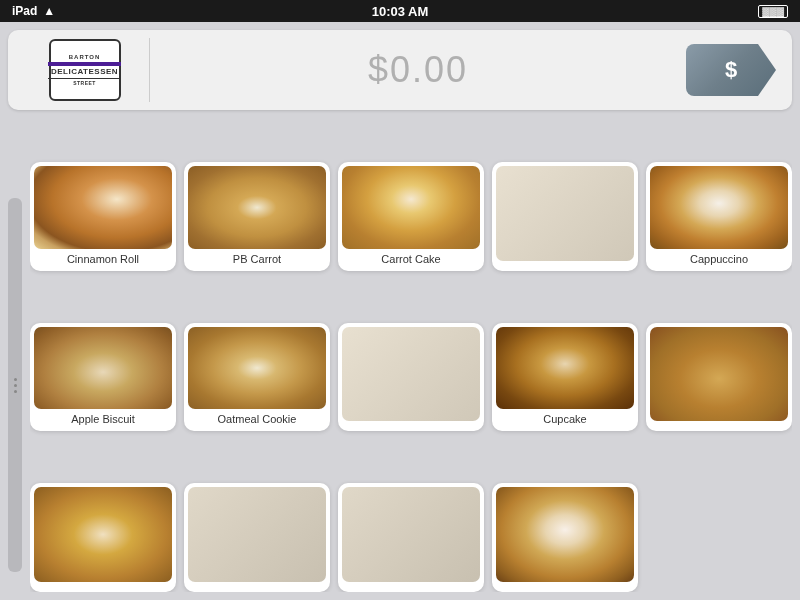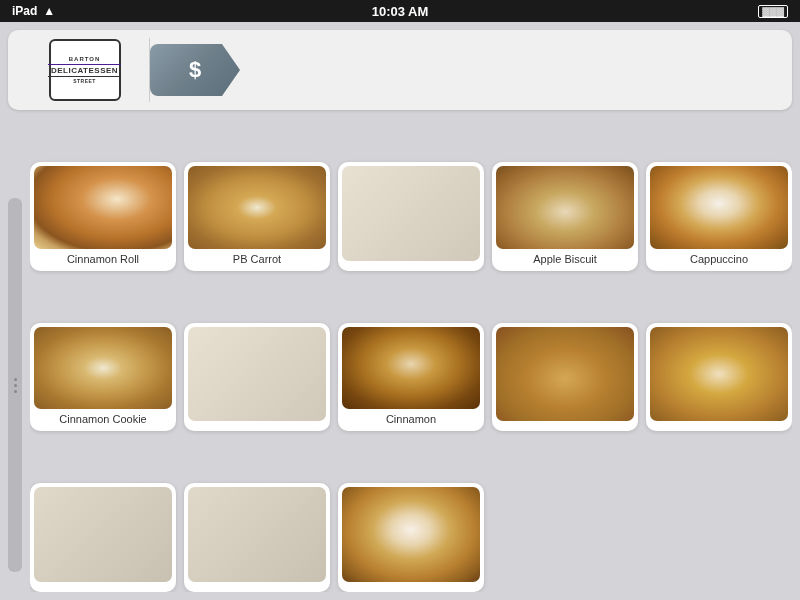--- a/index.html
+++ b/index.html
@@ -74,21 +74,21 @@
       color: #333;
       line-height: 1.2;
       letter-spacing: 0.5px;
     }
     .logo-inner {
       display: flex;
       flex-direction: column;
       align-items: center;
     }
     .logo-arc-top { font-size: 6px; letter-spacing: 1px; text-transform: uppercase; }
-    .logo-main { font-size: 8px; font-weight: 900; border-top: 1px solid #4c1d95; border-bottom: 1px solid #333; padding: 1px 3px; margin: 1px 0; }
+    .logo-main { font-size: 8px; font-weight: 900; border-top: 4px solid #4c1d95; border-bottom: 1px solid #333; padding: 1px 3px; margin: 1px 0; }
     .logo-arc-bottom { font-size: 5px; letter-spacing: 0.5px; }
 
     .price-display {
       flex: 1;
       display: flex;
       align-items: center;
       justify-content: center;
       font-size: 36px;
       font-weight: 300;
       color: #b0b0b0;
@@ -256,20 +256,21 @@
     <div class="logo-container">
       <div class="logo-box">
         <div class="logo-inner">
           <div class="logo-arc-top">BARTON</div>
           <div class="logo-main">DELICATESSEN</div>
           <div class="logo-arc-bottom">STREET</div>
         </div>
       </div>
     </div>
 
+    <div class="price-display">$0.00</div>
 
     <div class="checkout-btn">
       <span class="checkout-btn-dollar">$</span>
     </div>
   </div>
 
   <div class="product-grid-wrapper">
 
     <div class="side-handle">
       <div class="side-handle-dots">
@@ -283,42 +284,46 @@
 
     <div class="product-item">
           <div class="product-image food-cinnamon-roll"></div>
           <div class="product-label">Cinnamon Roll</div>
         </div>
         <div class="product-item">
           <div class="product-image food-pb-cookie"></div>
           <div class="product-label">PB Carrot</div>
         </div>
         <div class="product-item">
+          <div class="product-image food-carrot-cake"></div>
+          <div class="product-label">Carrot Cake</div>
+        </div>
+        <div class="product-item">
           <div class="product-image food-empty1"></div>
           <div class="product-label"></div>
+        </div>
+        <div class="product-item">
+          <div class="product-image food-cappuccino"></div>
+          <div class="product-label">Cappuccino</div>
         </div>
         <div class="product-item">
           <div class="product-image food-apple-biscuit"></div>
           <div class="product-label">Apple Biscuit</div>
         </div>
         <div class="product-item">
-          <div class="product-image food-cappuccino"></div>
-          <div class="product-label">Cappuccino</div>
-        </div>
-        <div class="product-item">
           <div class="product-image food-oatmeal-cookie"></div>
-          <div class="product-label">Cinnamon Cookie</div>
+          <div class="product-label">Oatmeal Cookie</div>
         </div>
         <div class="product-item">
           <div class="product-image food-empty2"></div>
           <div class="product-label"></div>
         </div>
         <div class="product-item">
           <div class="product-image food-espresso"></div>
-          <div class="product-label">Cinnamon</div>
+          <div class="product-label">Cupcake</div>
         </div>
         <div class="product-item">
           <div class="product-image food-pastry"></div>
           <div class="product-label"></div>
         </div>
         <div class="product-item">
           <div class="product-image food-cookies2"></div>
           <div class="product-label"></div>
         </div>
         <div class="product-item">

